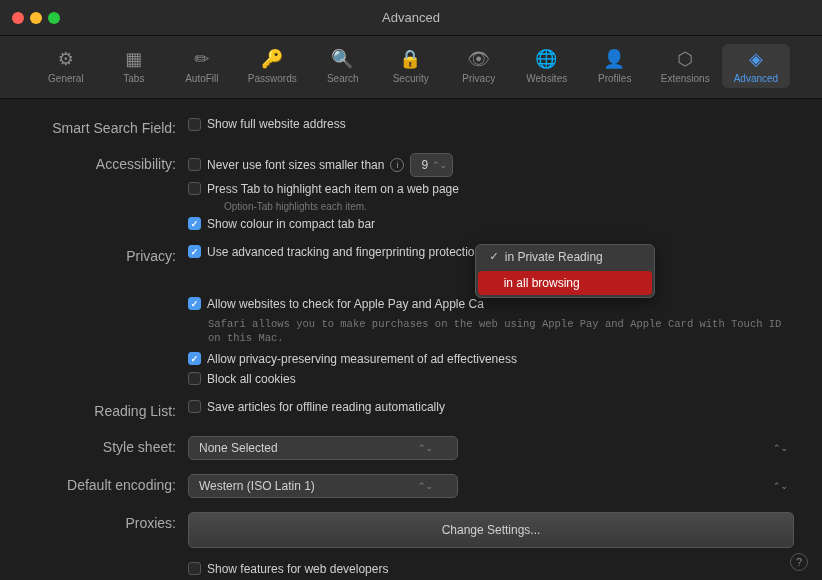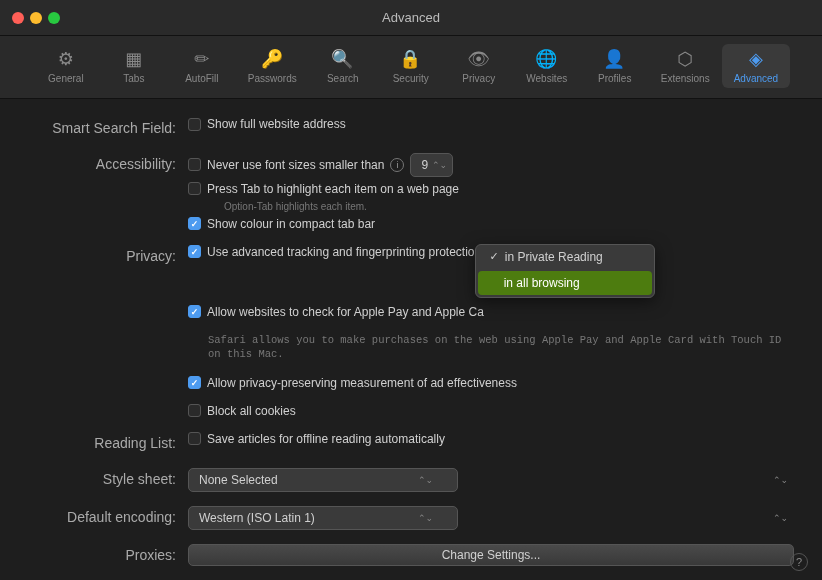--- a/index.html
+++ b/index.html
@@ -141,21 +141,21 @@
       color: white;
       font-size: 9px;
       font-weight: bold;
     }
     .cb.unchecked { background: #2a2a2a; }
 
     
     .privacy-controls {
       display: flex;
       flex-direction: column;
-      gap: 14px;
+      gap: 6px;
     }
     .privacy-check-row {
       display: flex;
       align-items: center;
       gap: 6px;
       font-size: 12px;
       color: #d0d0d0;
     }
 
     
@@ -181,21 +181,21 @@
       color: #d0d0d0;
       cursor: pointer;
       display: flex;
       align-items: center;
       gap: 6px;
     }
     .dropdown-option.selected-item {
       color: #d0d0d0;
     }
     .dropdown-option.highlighted {
-      background: #4d7c0f;
+      background: #b91c1c;
       color: white;
       border-radius: 4px;
       margin: 2px 2px;
     }
     .checkmark { font-size: 11px; }
 
     
     .desc-text {
       font-size: 10.5px;
       color: #777;
@@ -227,21 +227,21 @@
       cursor: pointer;
       display: inline-flex;
       align-items: center;
     }
 
     
     .btn {
       background: linear-gradient(to bottom, #4a4a4a, #393939);
       border: 1px solid #555;
       border-radius: 5px;
-      padding: 3px 12px;
+      padding: 10px 12px;
       font-size: 12px;
       color: #d0d0d0;
       cursor: pointer;
     }
 
     
     .help-icon {
       position: absolute;
       bottom: 14px;
       right: 14px;

